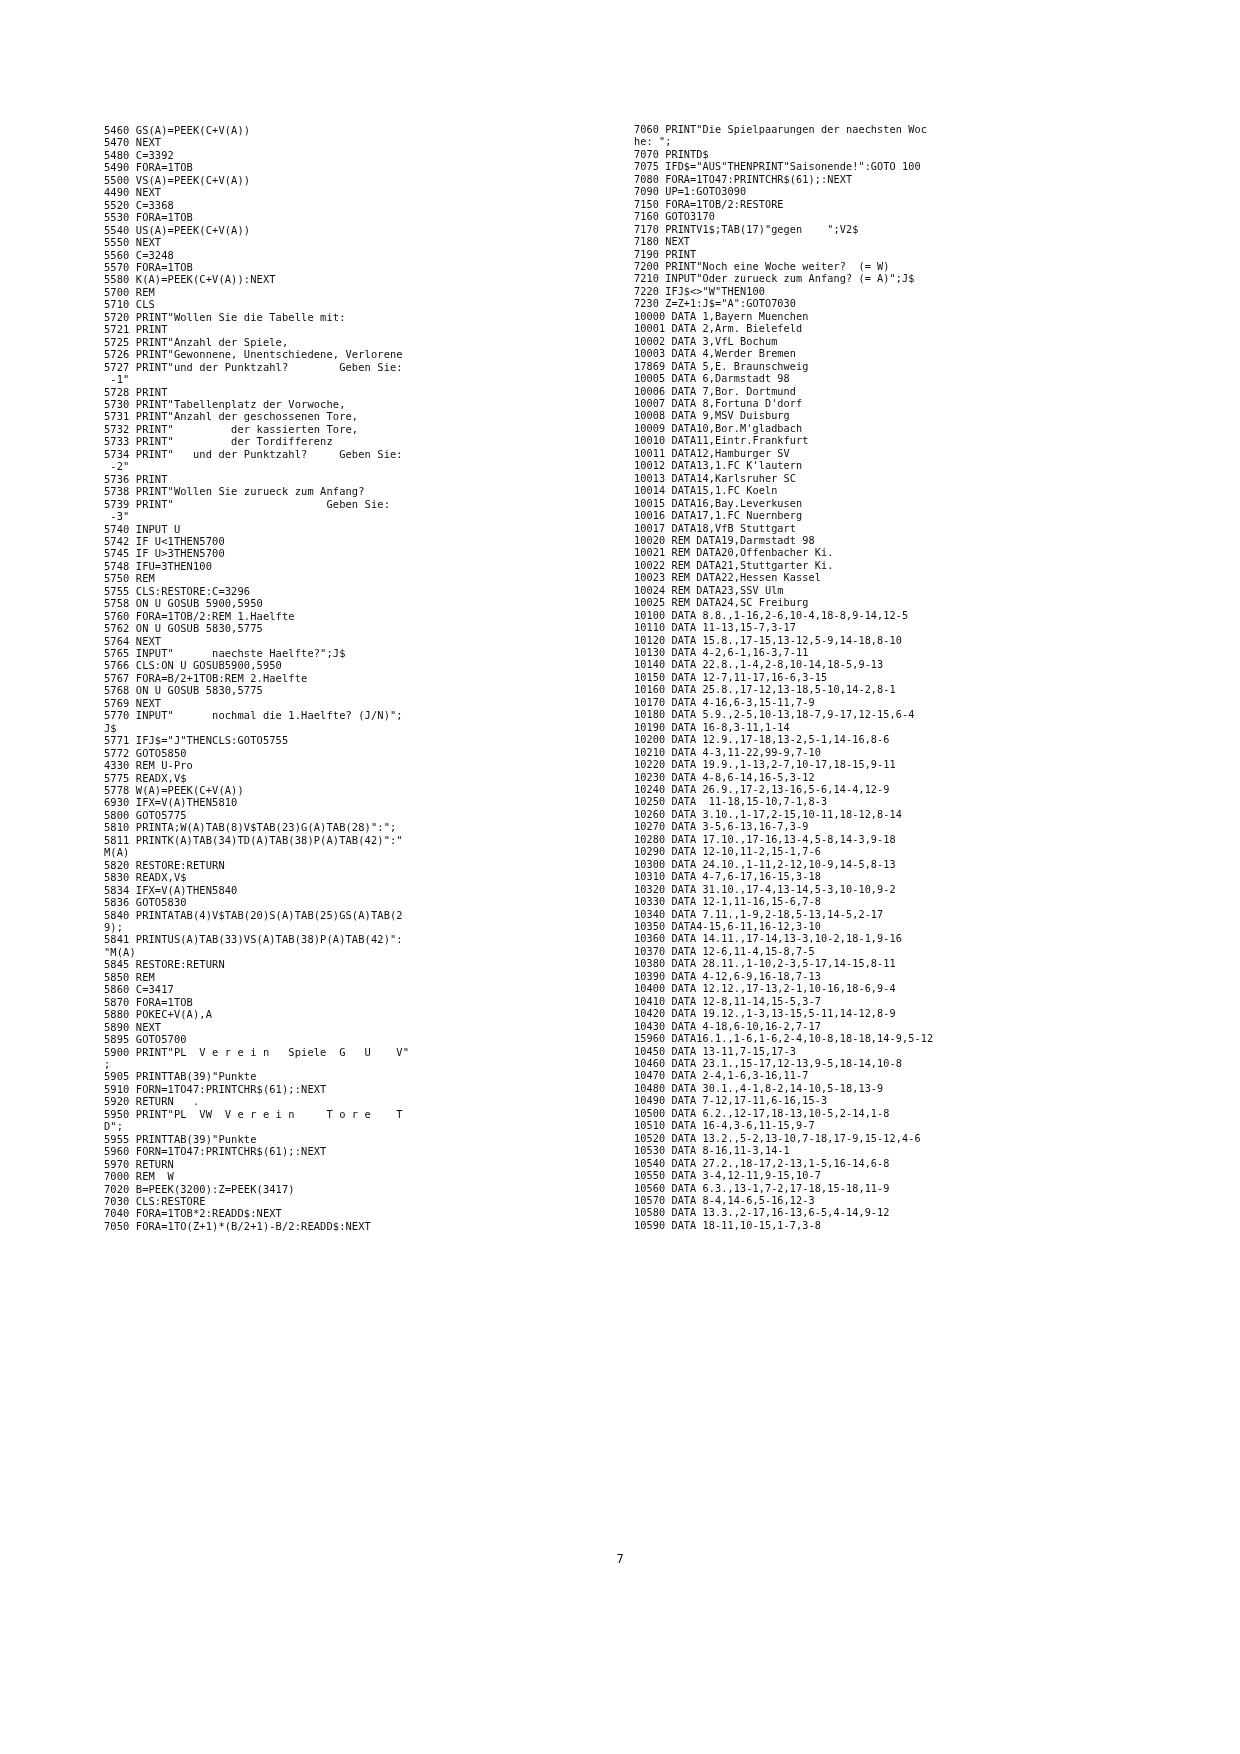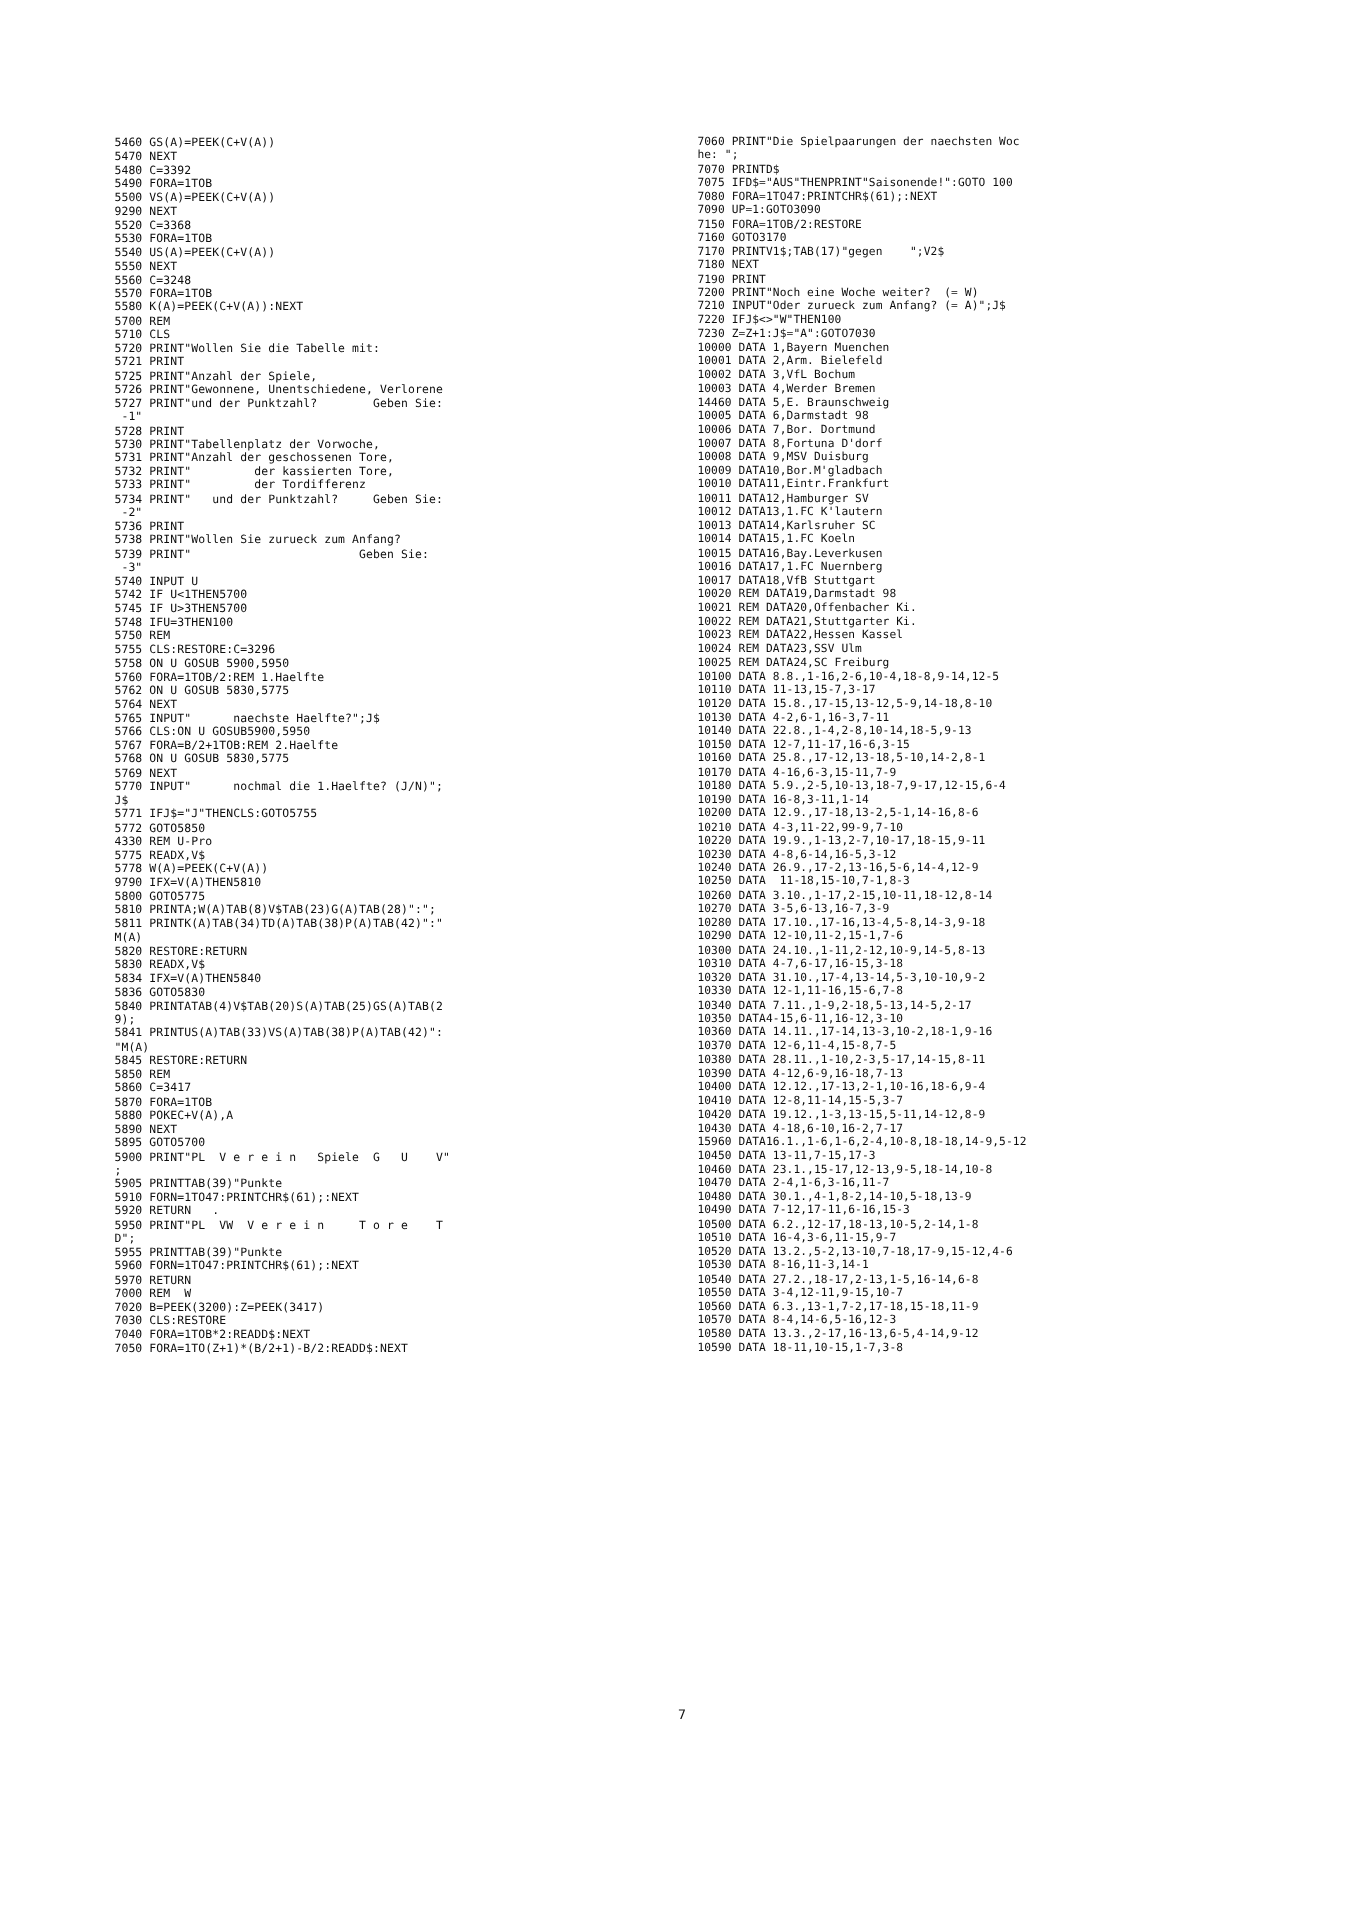--- a/index.html
+++ b/index.html
@@ -62,21 +62,21 @@
 <body>
 
 <div class="page">
   <div class="columns">
     <div class="col col-left">
         <div class="code-line">5460 GS(A)=PEEK(C+V(A))</div>
         <div class="code-line">5470 NEXT</div>
         <div class="code-line">5480 C=3392</div>
         <div class="code-line">5490 FORA=1TOB</div>
         <div class="code-line">5500 VS(A)=PEEK(C+V(A))</div>
-        <div class="code-line">9290 NEXT</div>
+        <div class="code-line">4490 NEXT</div>
         <div class="code-line">5520 C=3368</div>
         <div class="code-line">5530 FORA=1TOB</div>
         <div class="code-line">5540 US(A)=PEEK(C+V(A))</div>
         <div class="code-line">5550 NEXT</div>
         <div class="code-line">5560 C=3248</div>
         <div class="code-line">5570 FORA=1TOB</div>
         <div class="code-line">5580 K(A)=PEEK(C+V(A)):NEXT</div>
         <div class="code-line">5700 REM</div>
         <div class="code-line">5710 CLS</div>
         <div class="code-line">5720 PRINT"Wollen Sie die Tabelle mit:</div>
@@ -111,21 +111,21 @@
         <div class="code-line">5767 FORA=B/2+1TOB:REM 2.Haelfte</div>
         <div class="code-line">5768 ON U GOSUB 5830,5775</div>
         <div class="code-line">5769 NEXT</div>
         <div class="code-line">5770 INPUT"      nochmal die 1.Haelfte? (J/N)";</div>
         <div class="code-line">J$</div>
         <div class="code-line">5771 IFJ$="J"THENCLS:GOTO5755</div>
         <div class="code-line">5772 GOTO5850</div>
         <div class="code-line">4330 REM U-Pro</div>
         <div class="code-line">5775 READX,V$</div>
         <div class="code-line">5778 W(A)=PEEK(C+V(A))</div>
-        <div class="code-line">9790 IFX=V(A)THEN5810</div>
+        <div class="code-line">6930 IFX=V(A)THEN5810</div>
         <div class="code-line">5800 GOTO5775</div>
         <div class="code-line">5810 PRINTA;W(A)TAB(8)V$TAB(23)G(A)TAB(28)":";</div>
         <div class="code-line">5811 PRINTK(A)TAB(34)TD(A)TAB(38)P(A)TAB(42)":"</div>
         <div class="code-line">M(A)</div>
         <div class="code-line">5820 RESTORE:RETURN</div>
         <div class="code-line">5830 READX,V$</div>
         <div class="code-line">5834 IFX=V(A)THEN5840</div>
         <div class="code-line">5836 GOTO5830</div>
         <div class="code-line">5840 PRINTATAB(4)V$TAB(20)S(A)TAB(25)GS(A)TAB(2</div>
         <div class="code-line">9);</div>
@@ -167,21 +167,21 @@
         <div class="code-line">7180 NEXT</div>
         <div class="code-line">7190 PRINT</div>
         <div class="code-line">7200 PRINT"Noch eine Woche weiter?  (= W)</div>
         <div class="code-line">7210 INPUT"Oder zurueck zum Anfang? (= A)";J$</div>
         <div class="code-line">7220 IFJ$&lt;&gt;"W"THEN100</div>
         <div class="code-line">7230 Z=Z+1:J$="A":GOTO7030</div>
         <div class="code-line">10000 DATA 1,Bayern Muenchen</div>
         <div class="code-line">10001 DATA 2,Arm. Bielefeld</div>
         <div class="code-line">10002 DATA 3,VfL Bochum</div>
         <div class="code-line">10003 DATA 4,Werder Bremen</div>
-        <div class="code-line">14460 DATA 5,E. Braunschweig</div>
+        <div class="code-line">17869 DATA 5,E. Braunschweig</div>
         <div class="code-line">10005 DATA 6,Darmstadt 98</div>
         <div class="code-line">10006 DATA 7,Bor. Dortmund</div>
         <div class="code-line">10007 DATA 8,Fortuna D'dorf</div>
         <div class="code-line">10008 DATA 9,MSV Duisburg</div>
         <div class="code-line">10009 DATA10,Bor.M'gladbach</div>
         <div class="code-line">10010 DATA11,Eintr.Frankfurt</div>
         <div class="code-line">10011 DATA12,Hamburger SV</div>
         <div class="code-line">10012 DATA13,1.FC K'lautern</div>
         <div class="code-line">10013 DATA14,Karlsruher SC</div>
         <div class="code-line">10014 DATA15,1.FC Koeln</div>

